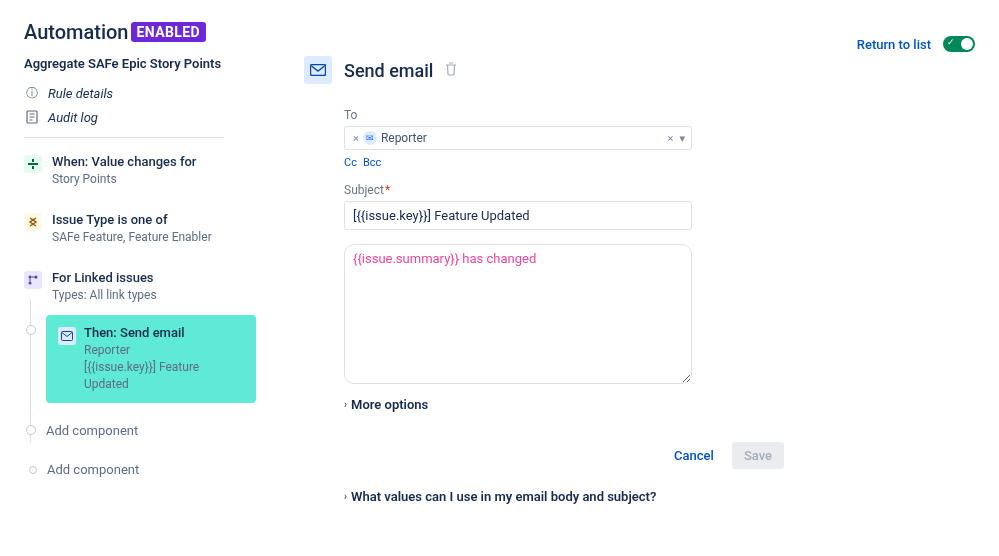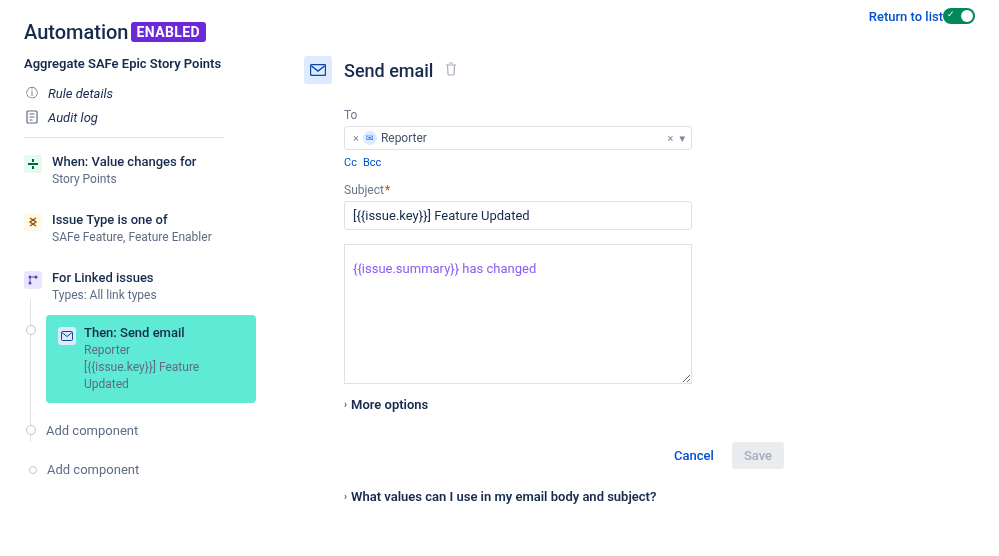--- a/index.html
+++ b/index.html
@@ -193,24 +193,25 @@
     }
     
     
     .main {
       flex: 1;
       padding: 20px 24px;
       position: relative;
     }
     .top-actions {
       position: absolute;
-      top: 8px;
+      top: 36px;
       right: 24px;
       display: flex;
       align-items: center;
+      gap: 12px;
     }
     .return-link {
       color: #0052CC;
       font-size: 13px;
       font-weight: 500;
       cursor: pointer;
     }
     .toggle {
       width: 32px;
       height: 16px;
@@ -336,24 +337,24 @@
       border-radius: 3px;
       padding: 6px 8px;
       font-size: 13px;
       color: #172B4D;
       font-family: inherit;
       margin-bottom: 14px;
     }
     .textarea {
       width: 100%;
       border: 1px solid #DFE1E6;
-      border-radius: 0;
-      padding: 16px 8px;
-      font-size: 13px;
-      color: #8b5cf6;
+      border-radius: 10px;
+      padding: 6px 8px;
+      font-size: 13px;
+      color: #ec4899;
       font-family: inherit;
       min-height: 140px;
       resize: both;
       margin-bottom: 10px;
     }
     
     .expander {
       display: flex;
       align-items: center;
       gap: 4px;

